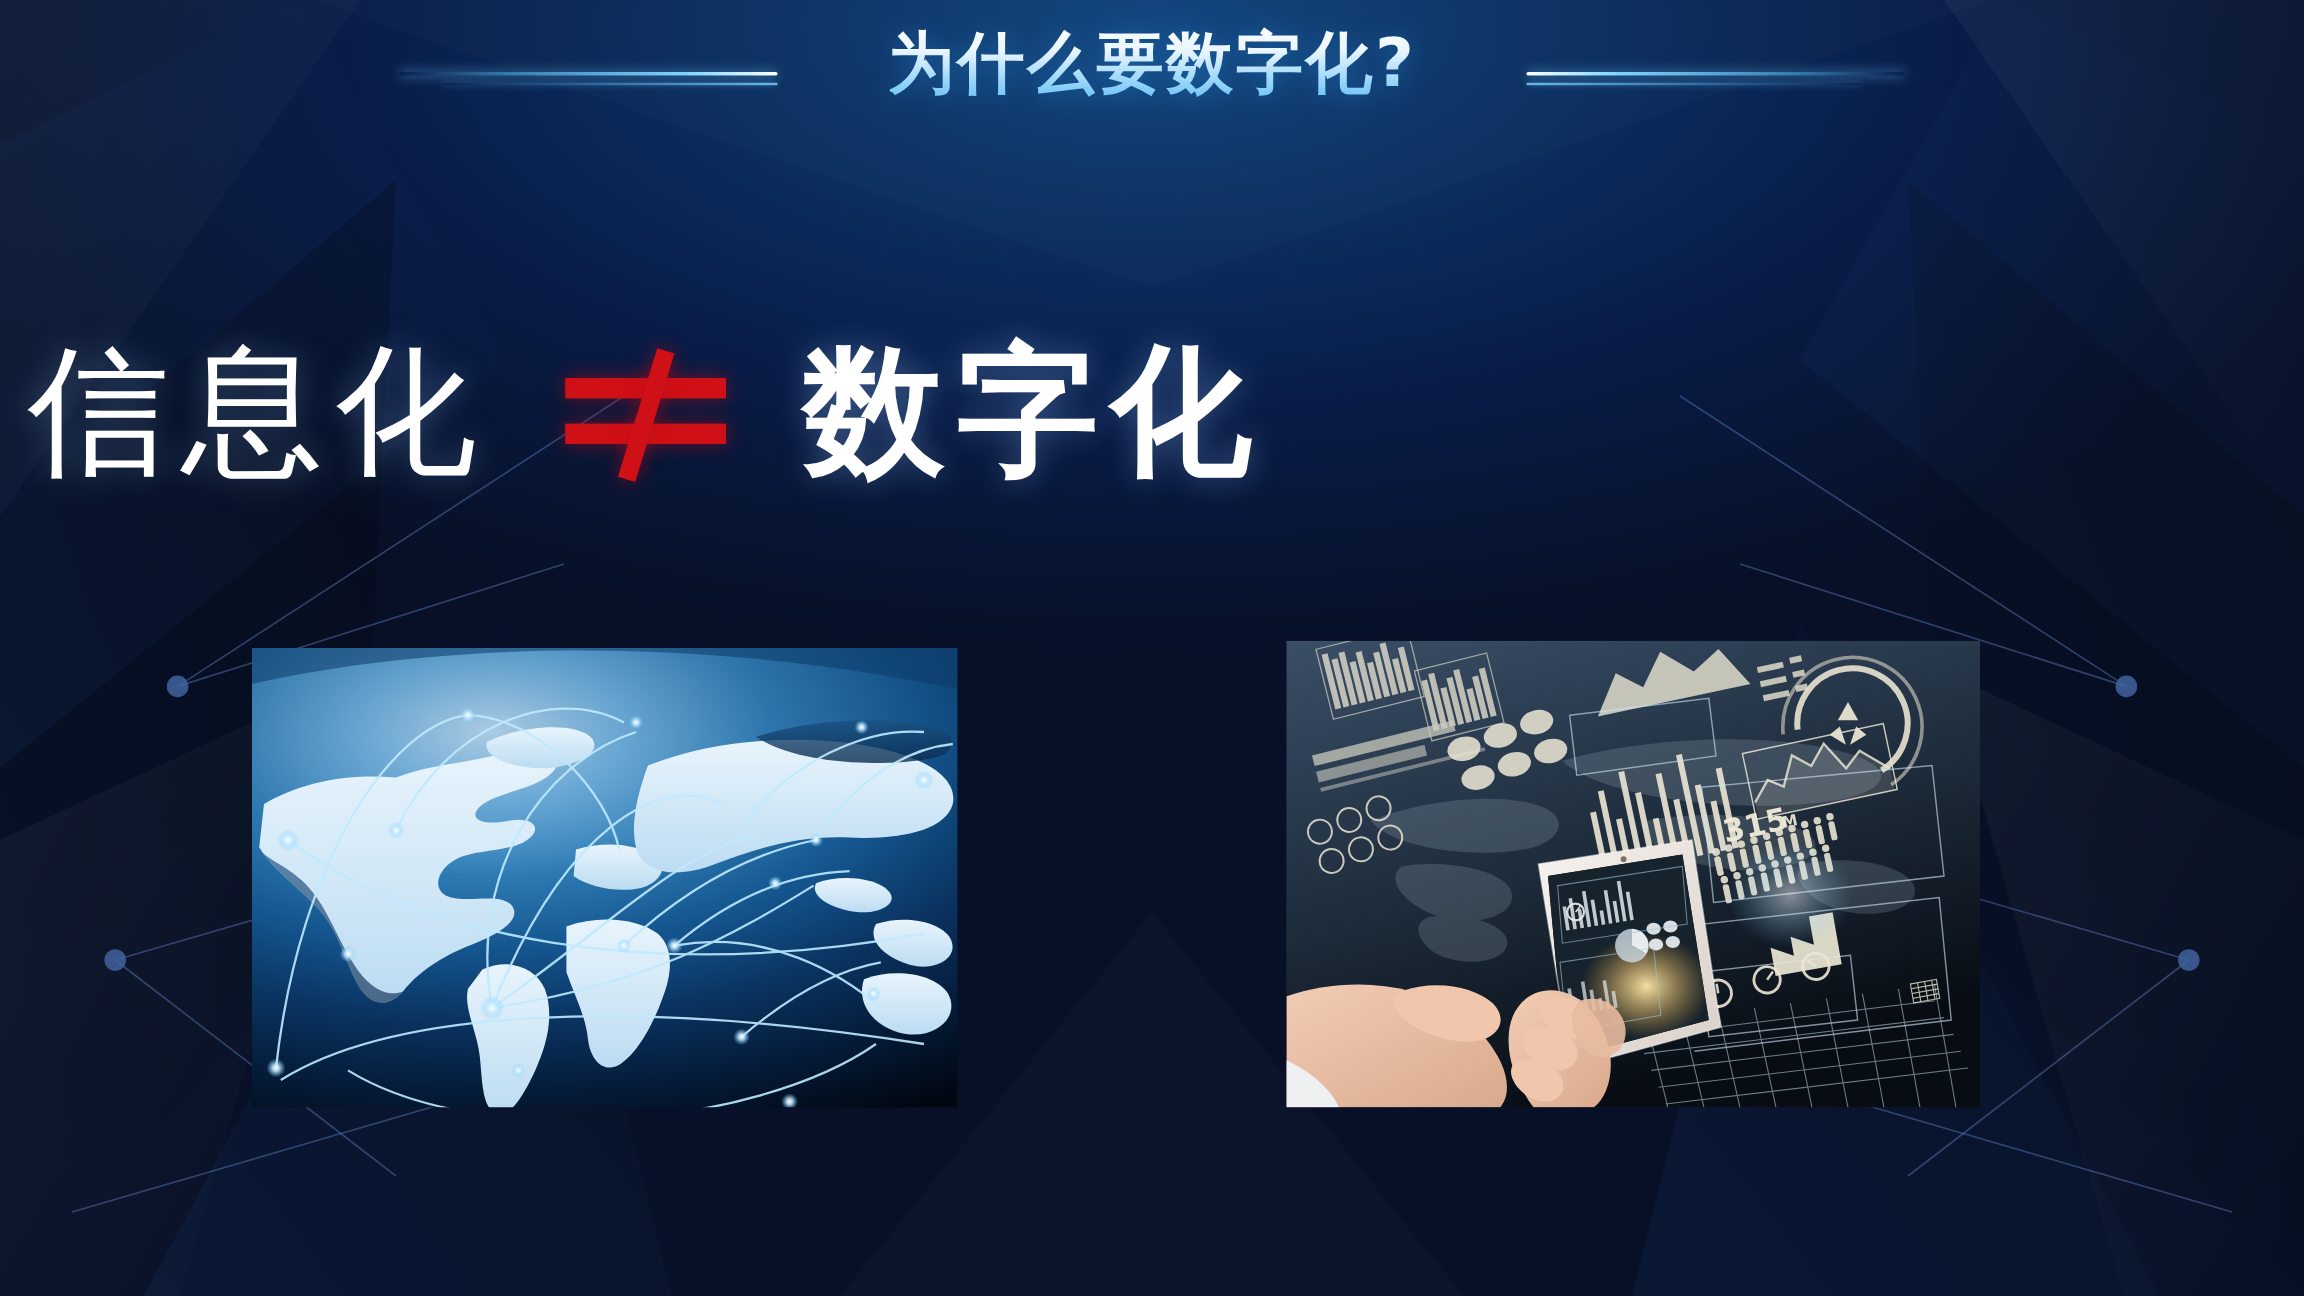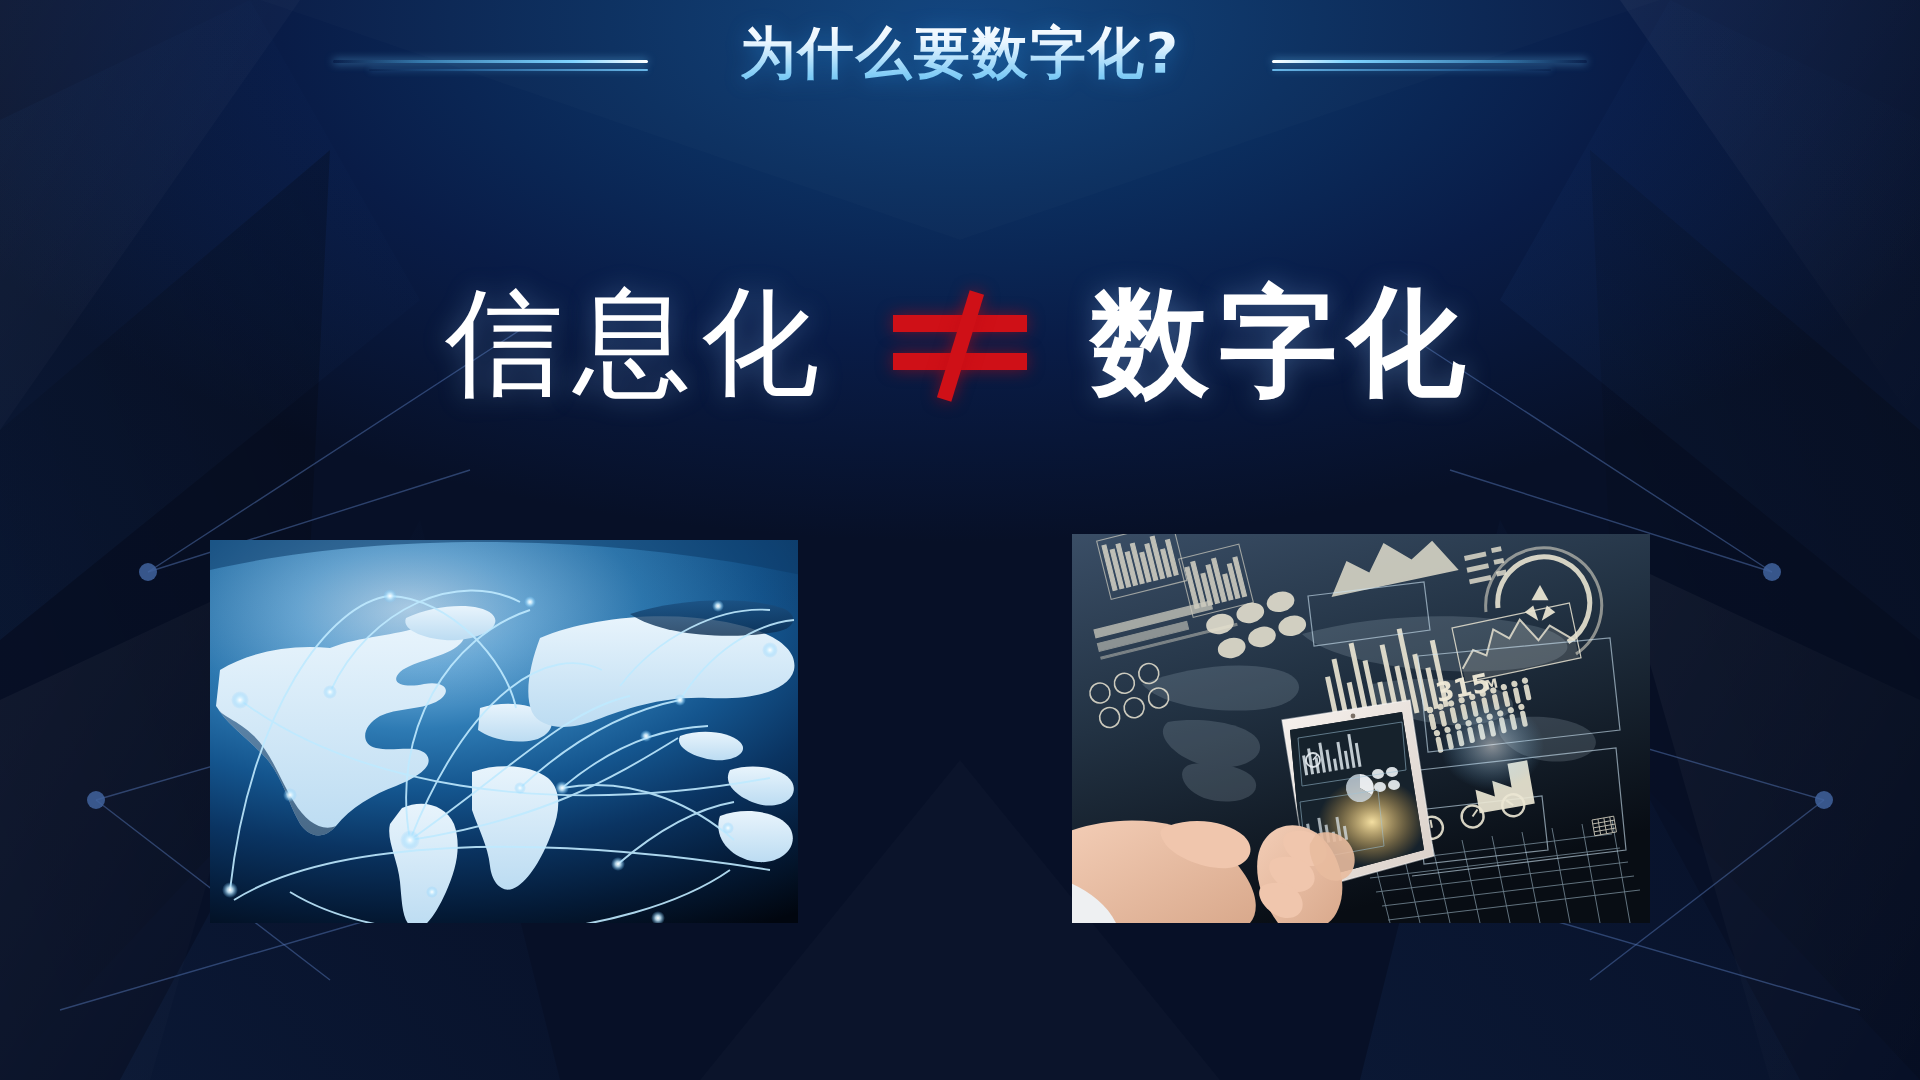--- a/index.html
+++ b/index.html
@@ -47,21 +47,21 @@
   .rule.right .ln.a{ left:0;   top:8px;  width:315px;
      background:linear-gradient(270deg, rgba(60,160,230,0) 0%, rgba(90,190,245,.55) 28%, #7fd4ff 76%, #ffffff 100%);
      box-shadow:0 0 9px rgba(110,200,255,.75); }
   .rule.right .ln.b{ left:0;  top:17px; width:279px; height:2px;
      background:linear-gradient(270deg, rgba(40,120,200,0) 0%, rgba(70,160,225,.45) 40%, rgba(120,205,255,.85) 100%);
      box-shadow:0 0 6px rgba(90,180,240,.45); }
 
   
   .equation{
     position:absolute; left:0; top:272px; width:1920px; height:140px;
-    display:flex; align-items:center; justify-content:center;
+    display:flex; align-items:center; 
   }
   .term{
     font-family:"DejaVu Serif","Liberation Serif",serif;
     font-size:118px; line-height:1;
     color:#ffffff; letter-spacing:10px;
     text-shadow:0 0 26px rgba(150,200,255,.35);
     width:430px; text-align:center;
   }
   .term.left{ margin-right:18px; }
   .term.right{ margin-left:18px;font-weight:bold; }

